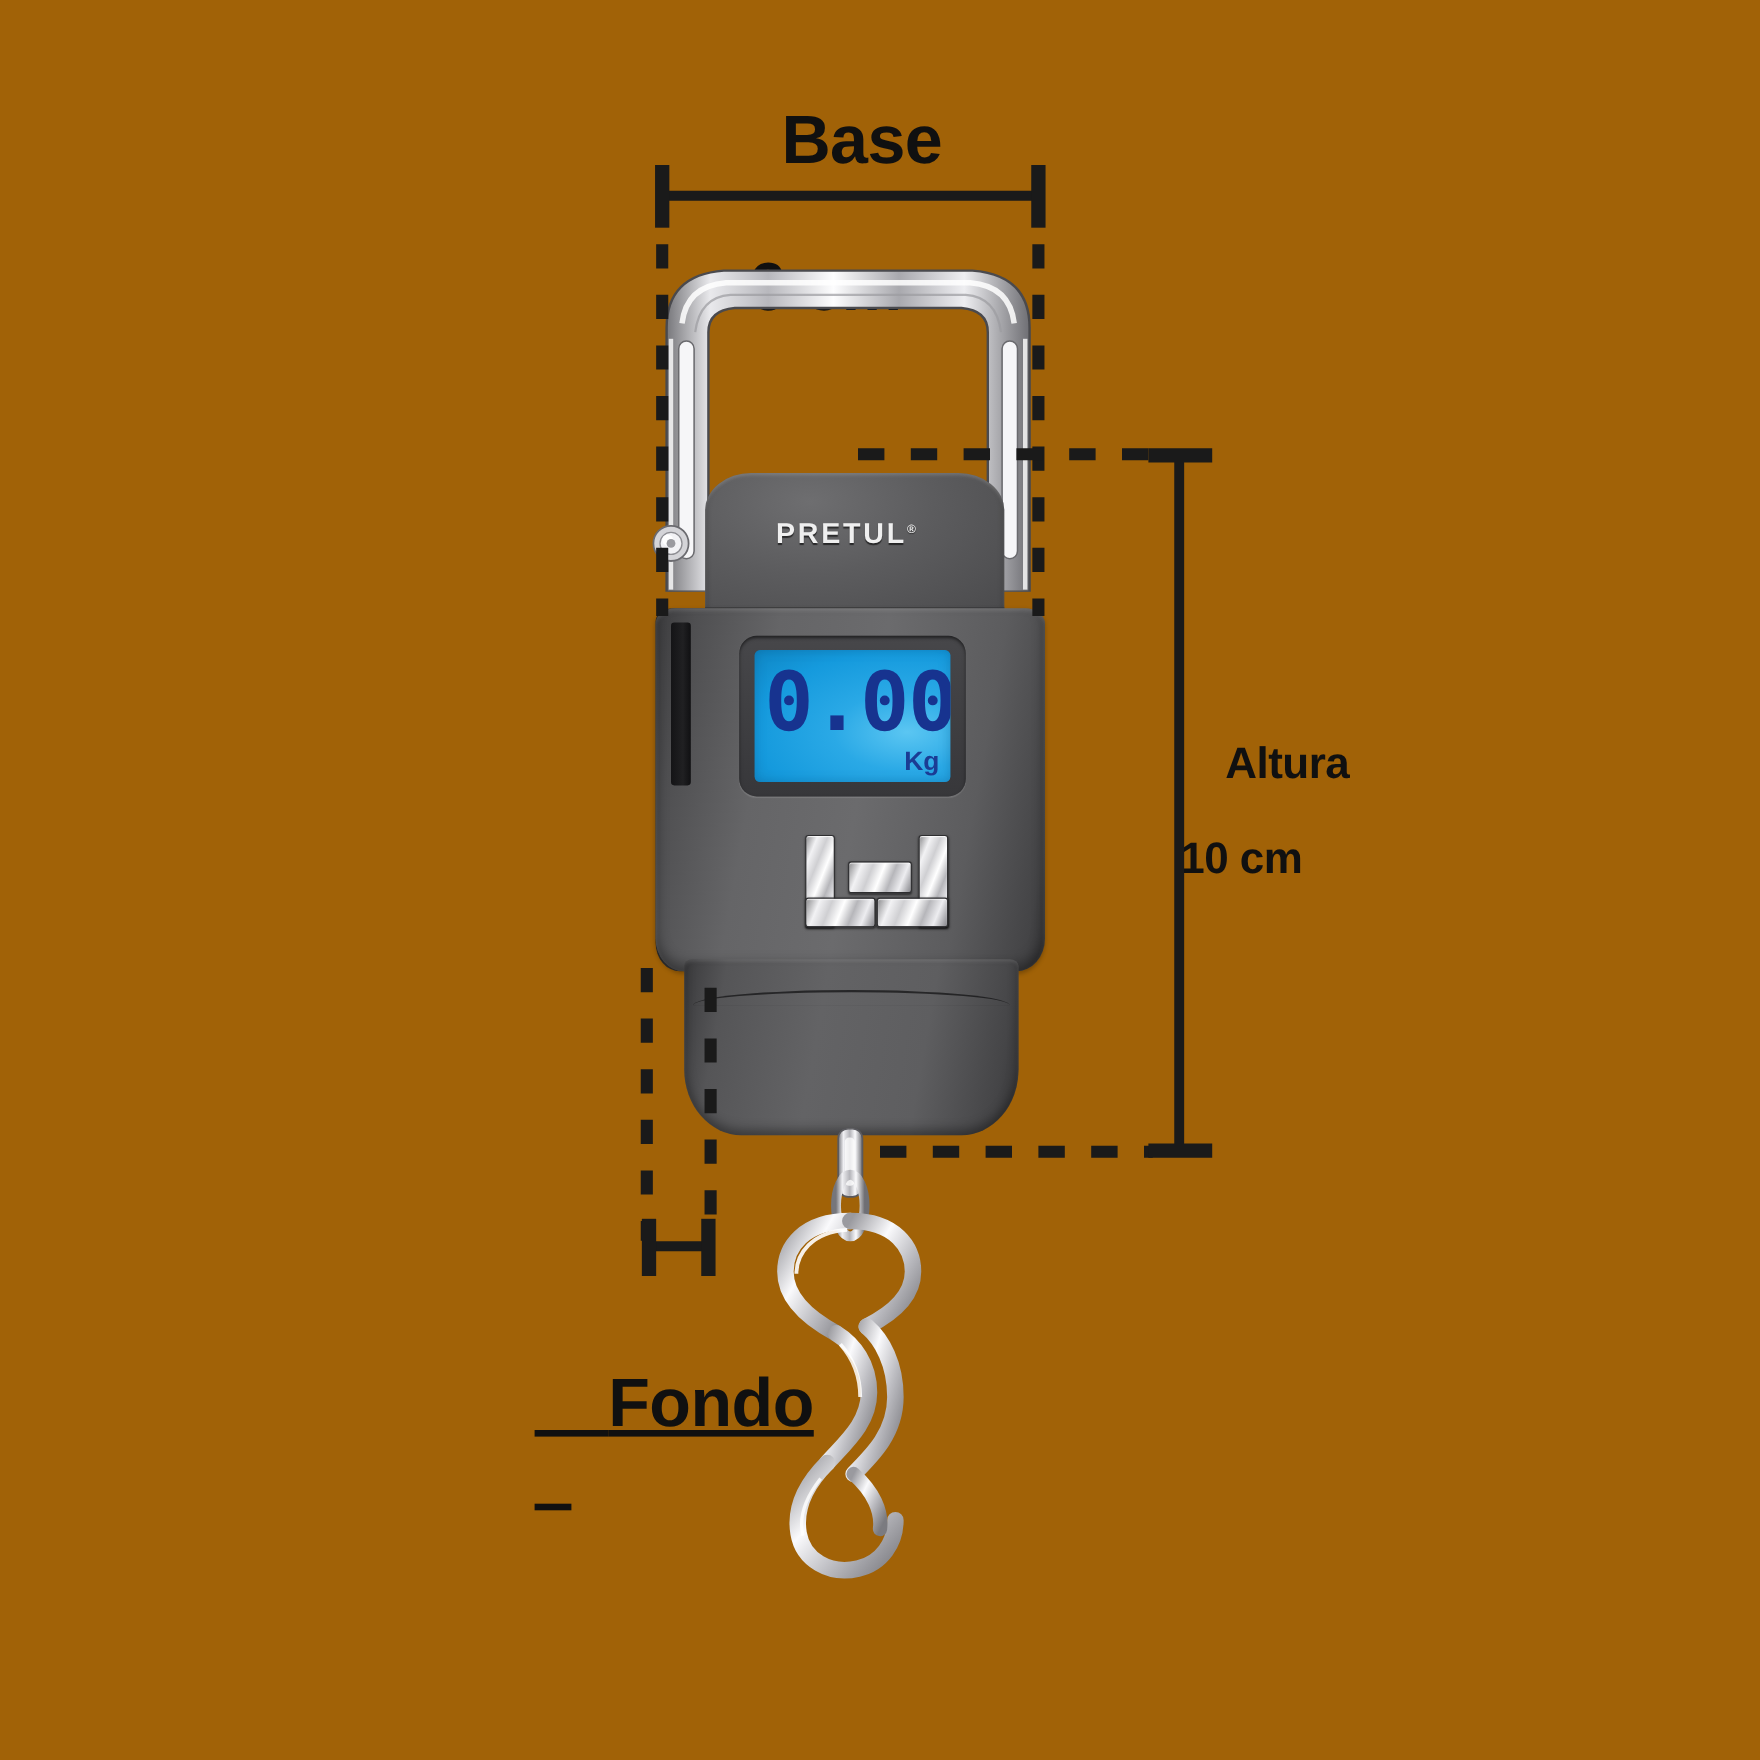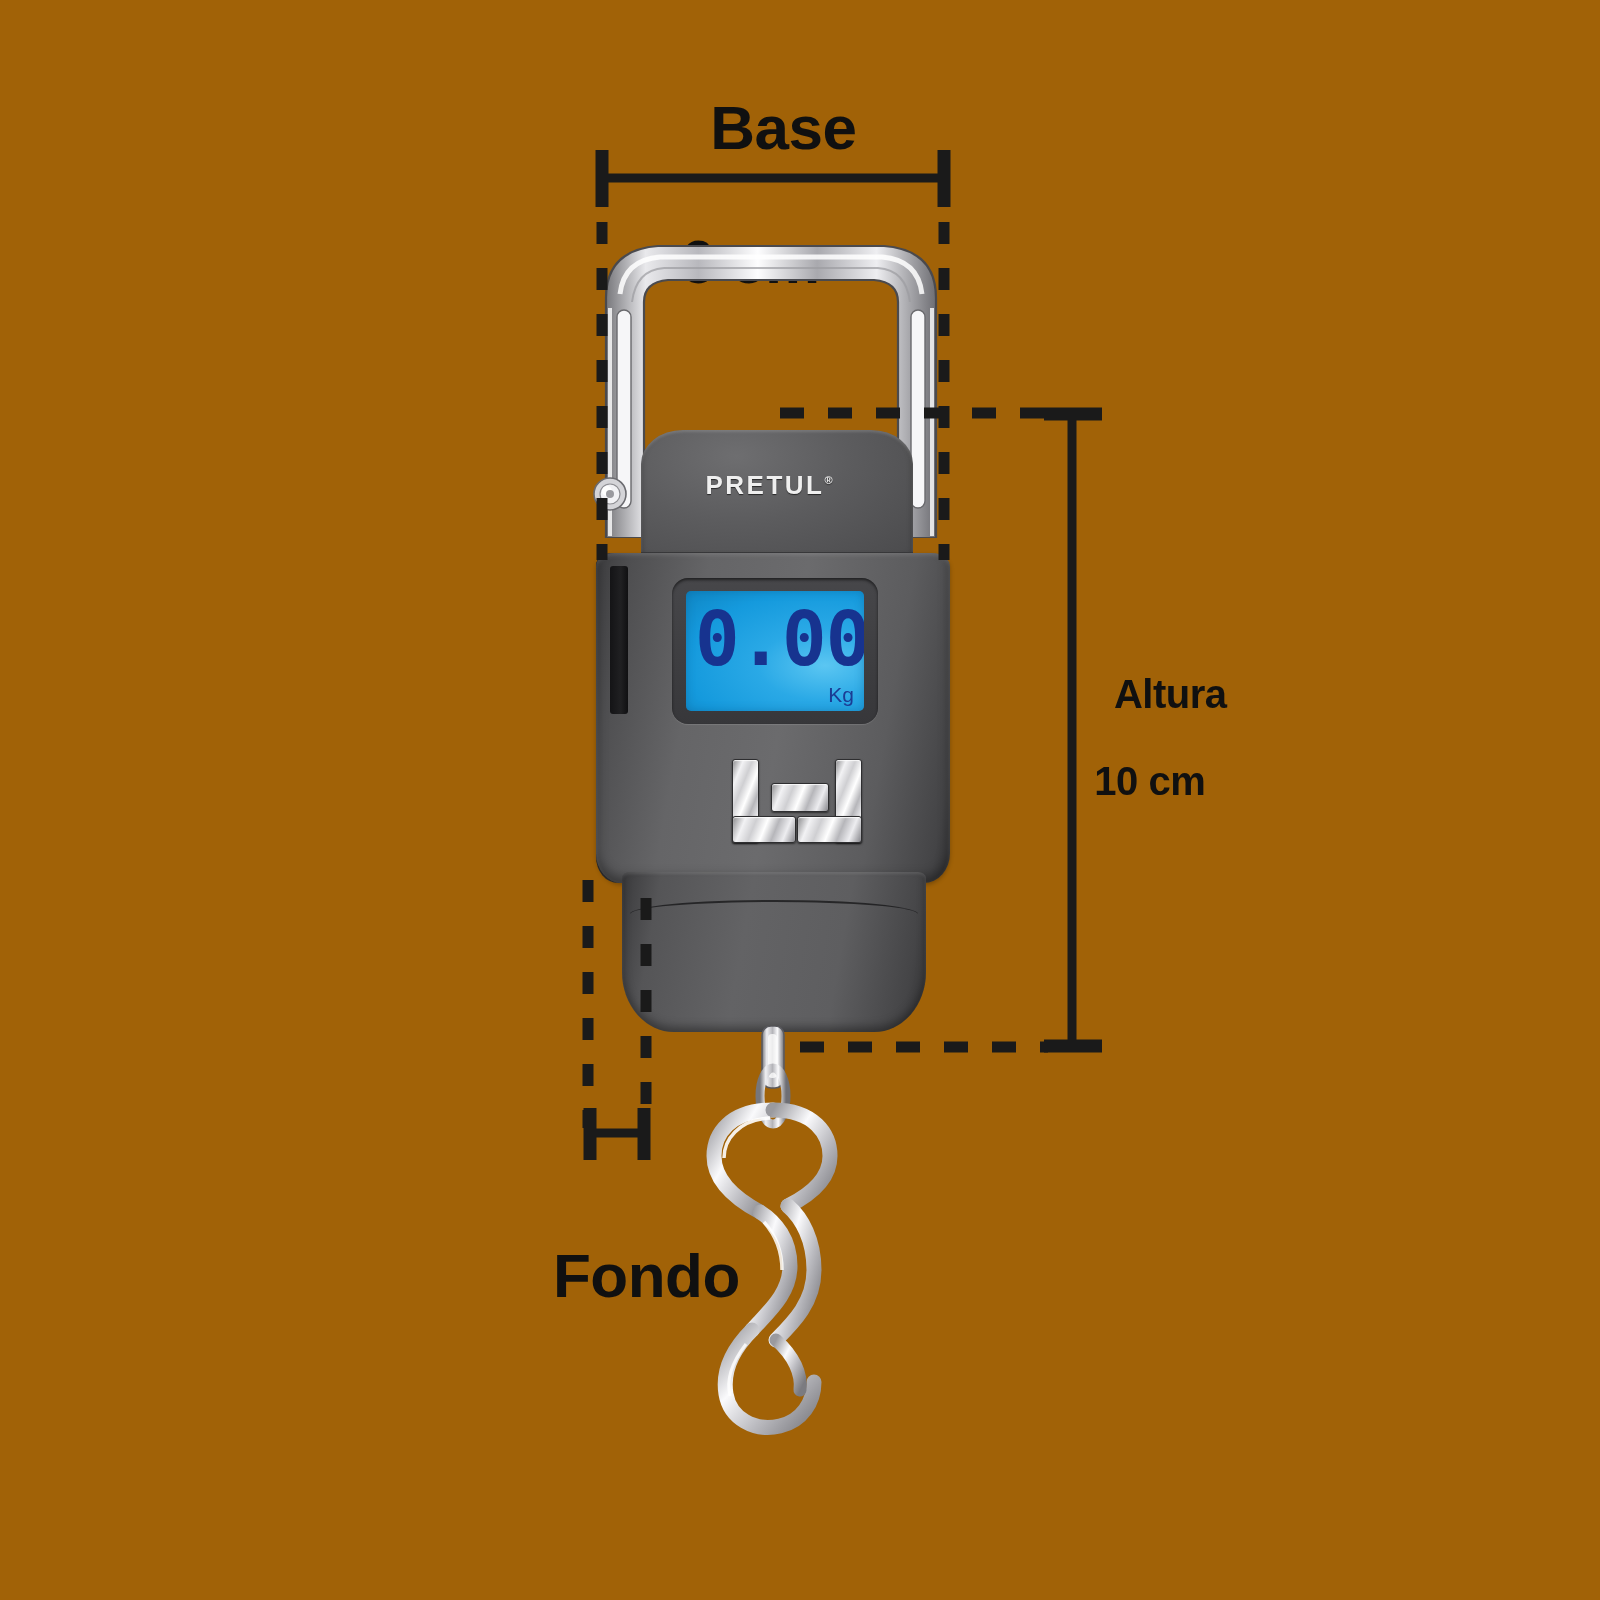--- a/index.html
+++ b/index.html
@@ -40,22 +40,23 @@
   }
   #label-altura {
     left: 1073px; top: 630px;
     font-size: 40px;
     text-align: left;
   }
   #label-fondo {
     left: 486px; top: 1176px;
     font-size: 62px;
     text-align: left;
-  }
-  .dim-label .l2 { display: block; text-align: center; }
+    text-decoration: underline;
+  }
+  .dim-label .l2 { display: block; }
 
   
   #lines {
     position: absolute;
     left: 0; top: 0;
     width: 1600px;
     height: 1600px;
     pointer-events: none;
   }
 
@@ -210,22 +211,22 @@
     line-height: 78px;
     text-align: left;
     white-space: pre;
   }
   .lcd-unit {
     position: absolute;
     right: 10px;
     bottom: 4px;
     color: #1b3c94;
     font-family: "Liberation Sans", sans-serif;
-    font-size: 21px;
-    font-weight: 400;
+    font-size: 24px;
+    font-weight: 700;
   }
 
   
   .btn-plate {
     position: absolute;
     left: 730px;
     top: 757px;
     width: 132px;
     height: 86px;
   }

